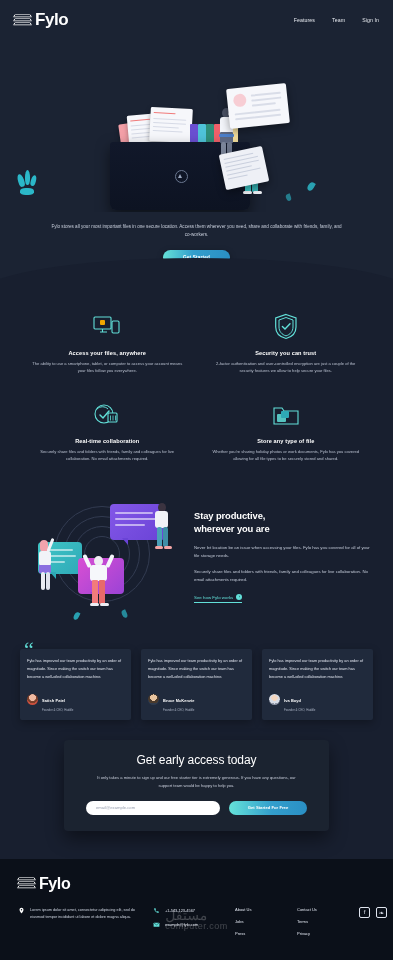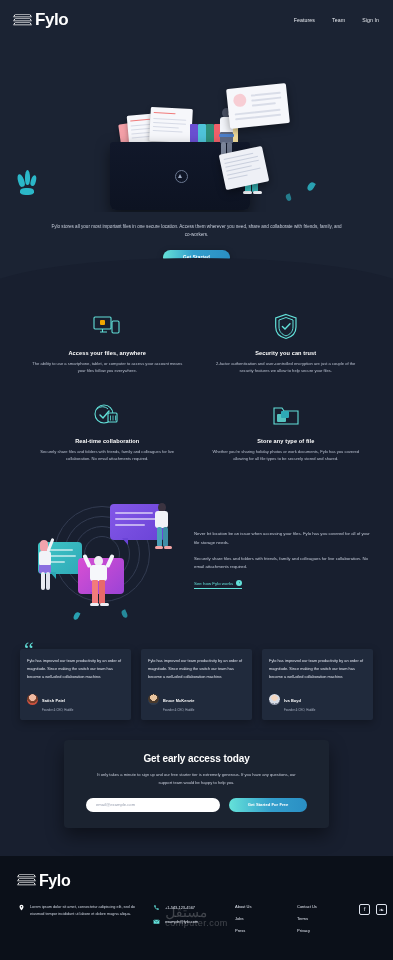--- a/index.html
+++ b/index.html
@@ -145,21 +145,21 @@
   .quote-role{ font-size:2.9px; color:#aab3c4; margin-top:1.5px; }
 
   
   .cta-wrap{ position:relative; padding:0 0 28px; }
   .cta{
     width:265px; margin:0 auto; background:#1b2330; border-radius:4px;
     padding:13px 22px 16px; text-align:center;
     box-shadow:0 8px 18px rgba(0,0,0,.45);
     position:relative; z-index:3;
   }
-  .cta h2{ font-size:10px; font-weight:bold; letter-spacing:-.1px;}
+  .cta h2{ font-size:12px; font-weight:normal; letter-spacing:-.1px;}
   .cta p{ font-size:4.1px; line-height:1.95; color:#c6ccd9; margin-top:7px; padding:0 6px;}
   .cta-form{ display:flex; gap:9px; margin-top:11px; align-items:center; }
   .cta-input{
     flex:1; height:14px; border-radius:14px; border:0; background:#fff;
     padding:0 10px; font-size:4.2px; color:#2b3246;
     font-family:"Liberation Sans", sans-serif;
   }
   .cta-input::placeholder{ color:#9aa1b1; }
   .cta-btn{
     flex:0 0 78px; height:14px; border:0; border-radius:14px; cursor:pointer;
@@ -387,20 +387,24 @@
       <div class="pb" style="left:74px;top:115px;width:9px;height:3px;background:#eceef5;border-radius:2px;"></div>
       <div class="pb" style="left:84px;top:115px;width:9px;height:3px;background:#eceef5;border-radius:2px;"></div>
       <div class="pb" style="left:69px;top:66px;width:4px;height:14px;background:#f6f7fb;transform:rotate(-25deg);"></div>
       <div class="pb" style="left:92px;top:66px;width:4px;height:14px;background:#f6f7fb;transform:rotate(25deg);"></div>
     </div>
     <div class="leaf" style="left:58px;top:124px;width:5px;height:8px;transform:rotate(25deg);"></div>
     <div class="leaf" style="left:106px;top:122px;width:5px;height:8px;transform:rotate(-25deg);opacity:.7;"></div>
   </div>
 
   <div class="prod-copy">
+    <h2>
+      <span>Stay productive,</span><br>
+      <span>wherever you are</span>
+    </h2>
     <p>Never let location be an issue when accessing your files. Fylo has you covered for all of your file storage needs.</p>
     <p>Securely share files and folders with friends, family and colleagues for live collaboration. No email attachments required.</p>
     <a href="#" class="prod-link">
       <span>See how Fylo works</span>
       <span class="arw">›</span>
     </a>
   </div>
 </div>
 
 <div class="quotes">

